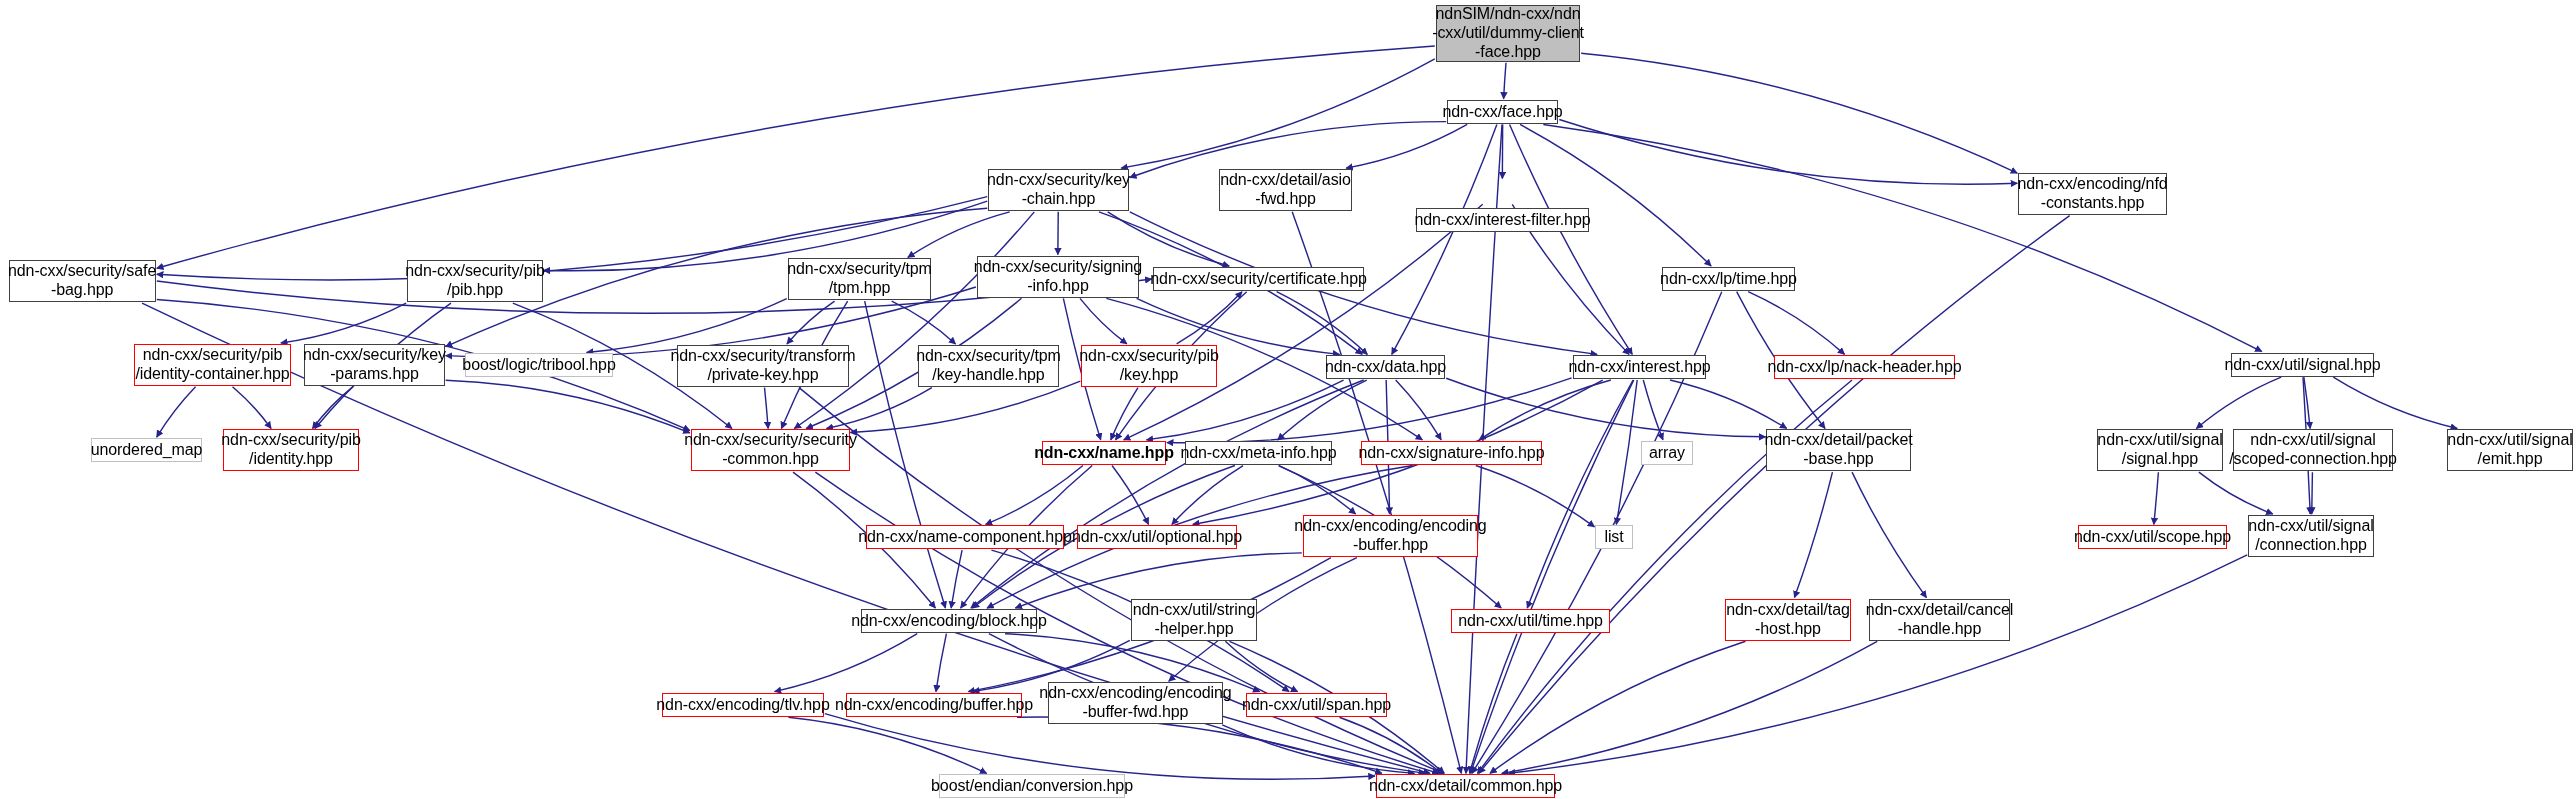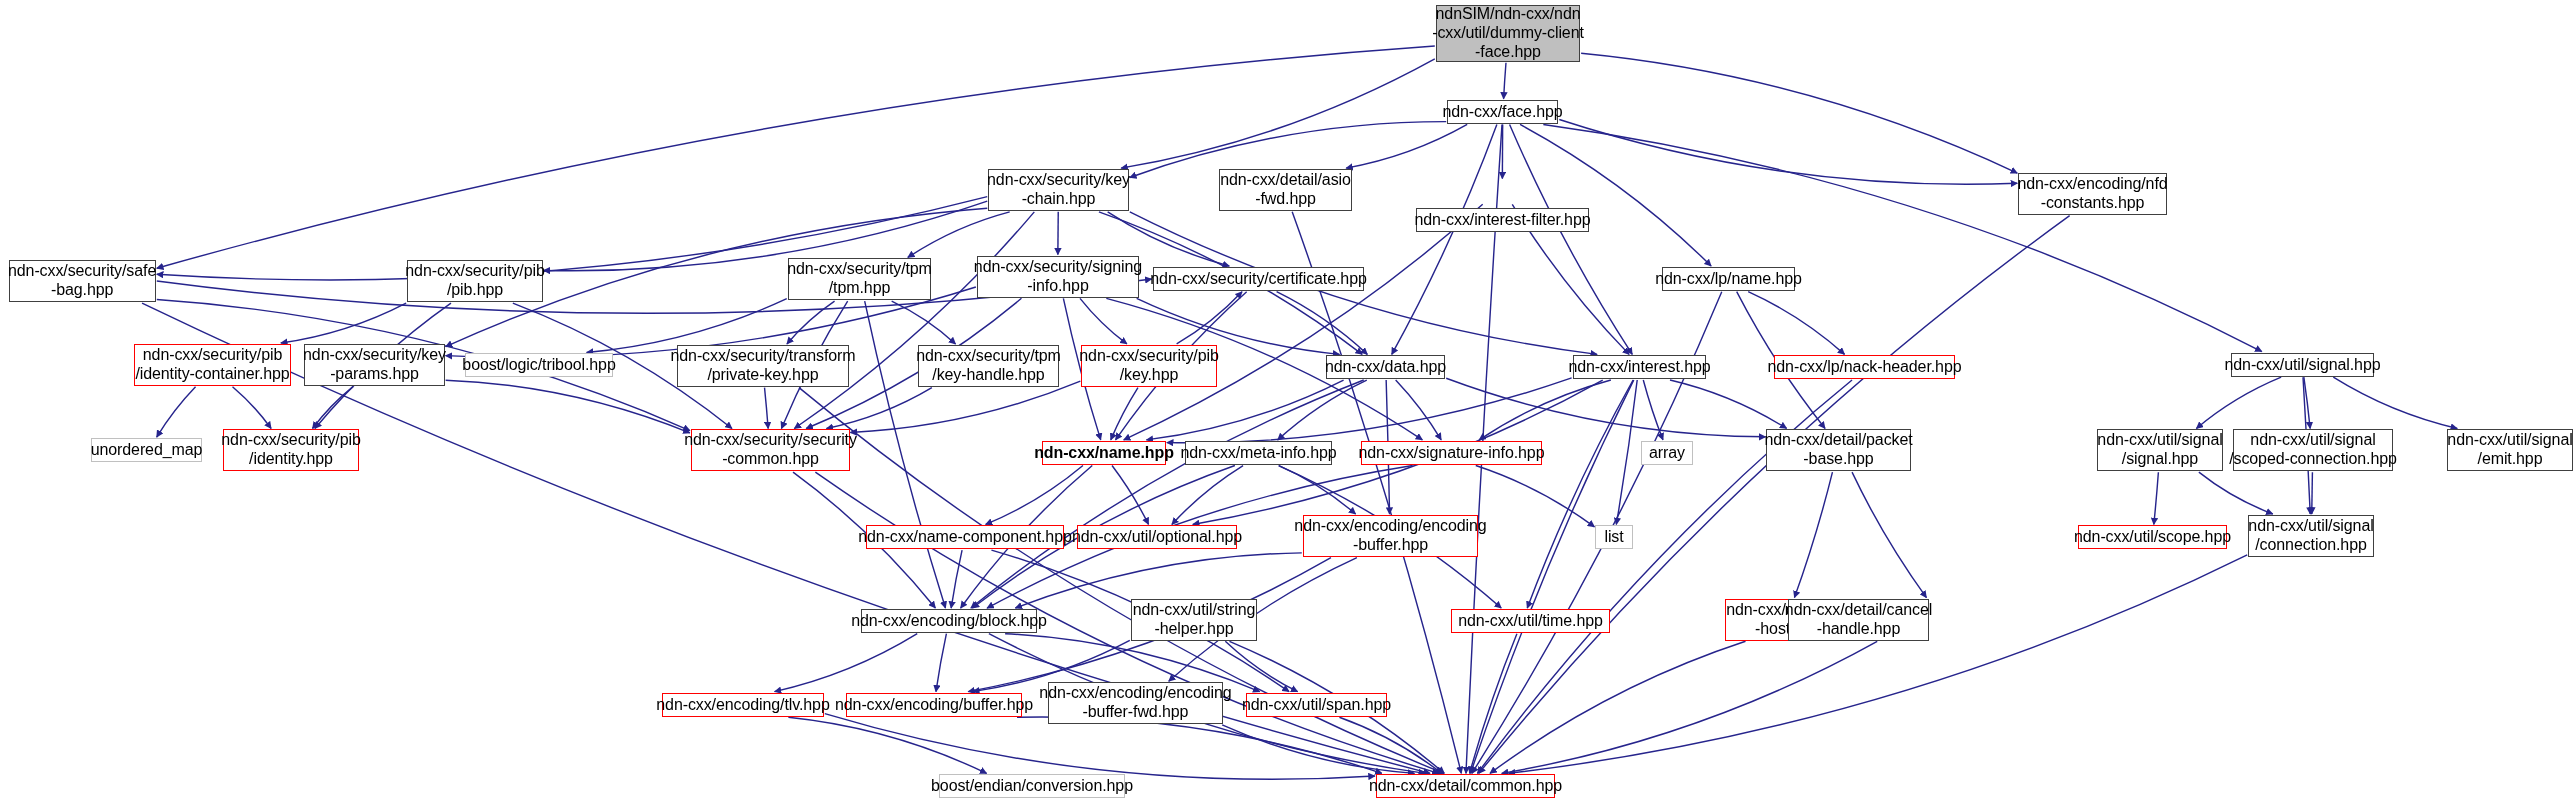--- a/index.html
+++ b/index.html
@@ -173,21 +173,21 @@
 -constants.hpp</span></div>
       <div class="node kind-normal" style="left: 8.6px; top: 260px; width: 147px; height: 42px;"><span>ndn-cxx/security/safe
 -bag.hpp</span></div>
       <div class="node kind-normal" style="left: 407px; top: 260px; width: 136px; height: 42px;"><span>ndn-cxx/security/pib
 /pib.hpp</span></div>
       <div class="node kind-normal" style="left: 788px; top: 258px; width: 143px; height: 42px;"><span>ndn-cxx/security/tpm
 /tpm.hpp</span></div>
       <div class="node kind-normal" style="left: 977px; top: 256px; width: 162px; height: 42px;"><span>ndn-cxx/security/signing
 -info.hpp</span></div>
       <div class="node kind-normal" style="left: 1153px; top: 267px; width: 211px; height: 24px;"><span>ndn-cxx/security/certificate.hpp</span></div>
-      <div class="node kind-normal" style="left: 1662px; top: 267px; width: 133px; height: 24px;"><span>ndn-cxx/lp/name.hpp</span></div>
+      <div class="node kind-normal" style="left: 1662px; top: 267px; width: 133px; height: 24px;"><span>ndn-cxx/lp/time.hpp</span></div>
       <div class="node kind-normal" style="left: 2231px; top: 353px; width: 143px; height: 24px;"><span>ndn-cxx/util/signal.hpp</span></div>
       <div class="node kind-red" style="left: 134px; top: 344px; width: 157px; height: 42px;"><span>ndn-cxx/security/pib
 /identity-container.hpp</span></div>
       <div class="node kind-normal" style="left: 304px; top: 344px; width: 141px; height: 42px;"><span>ndn-cxx/security/key
 -params.hpp</span></div>
       <div class="node kind-grey" style="left: 465px; top: 353px; width: 148px; height: 24px;"><span>boost/logic/tribool.hpp</span></div>
       <div class="node kind-normal" style="left: 677px; top: 345px; width: 172px; height: 42px;"><span>ndn-cxx/security/transform
 /private-key.hpp</span></div>
       <div class="node kind-normal" style="left: 918px; top: 345px; width: 141px; height: 42px;"><span>ndn-cxx/security/tpm
 /key-handle.hpp</span></div>
@@ -216,21 +216,21 @@
       <div class="node kind-red" style="left: 866px; top: 525px; width: 198px; height: 24px;"><span>ndn-cxx/name-component.hpp</span></div>
       <div class="node kind-red" style="left: 1077px; top: 525px; width: 160px; height: 24px;"><span>ndn-cxx/util/optional.hpp</span></div>
       <div class="node kind-red" style="left: 1303px; top: 515px; width: 175px; height: 42px;"><span>ndn-cxx/encoding/encoding
 -buffer.hpp</span></div>
       <div class="node kind-grey" style="left: 1595px; top: 525px; width: 38px; height: 24px;"><span>list</span></div>
       <div class="node kind-red" style="left: 2078px; top: 525px; width: 149px; height: 24px;"><span>ndn-cxx/util/scope.hpp</span></div>
       <div class="node kind-normal" style="left: 2248px; top: 515px; width: 126px; height: 42px;"><span>ndn-cxx/util/signal
 /connection.hpp</span></div>
       <div class="node kind-red" style="left: 1725px; top: 599px; width: 126px; height: 42px;"><span>ndn-cxx/detail/tag
 -host.hpp</span></div>
-      <div class="node kind-normal" style="left: 1788px; top: 599px; width: 141px; height: 42px; align-items: center;"><span>ndn-cxx/detail/cancel
+      <div class="node kind-normal" style="left: 1869px; top: 599px; width: 141px; height: 42px; align-items: center;"><span>ndn-cxx/detail/cancel
 -handle.hpp</span></div>
       <div class="node kind-normal" style="left: 861px; top: 609px; width: 176px; height: 24px; text-align: center;"><span>ndn-cxx/encoding/block.hpp</span></div>
       <div class="node kind-normal" style="left: 1131px; top: 599px; width: 126px; height: 42px;"><span>ndn-cxx/util/string
 -helper.hpp</span></div>
       <div class="node kind-red" style="left: 1451px; top: 609px; width: 159px; height: 24px;"><span>ndn-cxx/util/time.hpp</span></div>
       <div class="node kind-red" style="left: 662px; top: 693px; width: 162px; height: 24px;"><span>ndn-cxx/encoding/tlv.hpp</span></div>
       <div class="node kind-red" style="left: 846px; top: 693px; width: 176px; height: 24px;"><span>ndn-cxx/encoding/buffer.hpp</span></div>
       <div class="node kind-normal" style="left: 1048px; top: 682px; width: 175px; height: 42px;"><span>ndn-cxx/encoding/encoding
 -buffer-fwd.hpp</span></div>
       <div class="node kind-red" style="left: 1246px; top: 693px; width: 141px; height: 24px;"><span>ndn-cxx/util/span.hpp</span></div>

